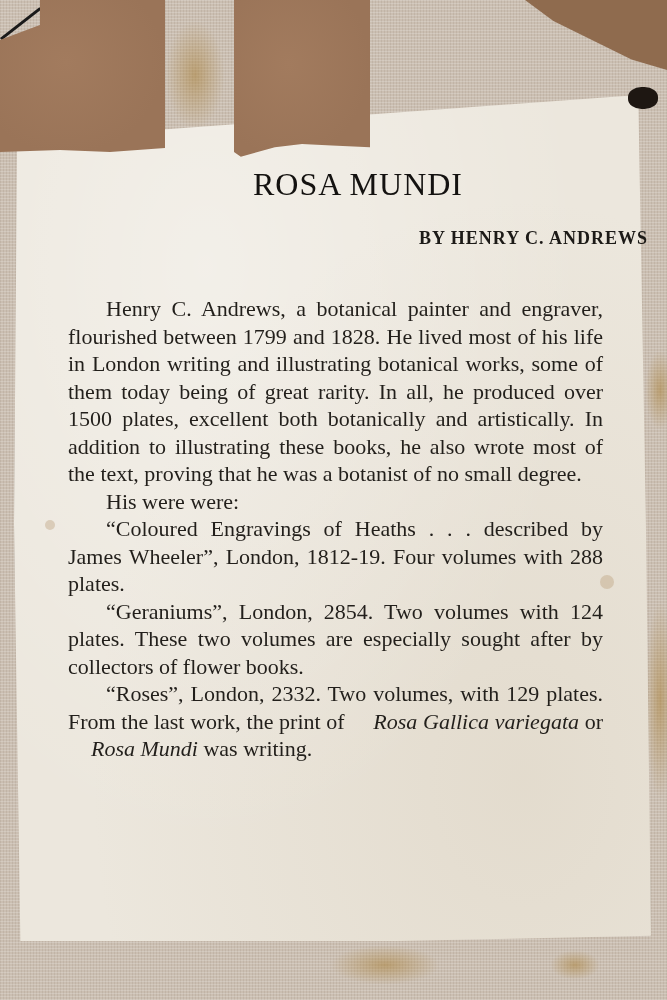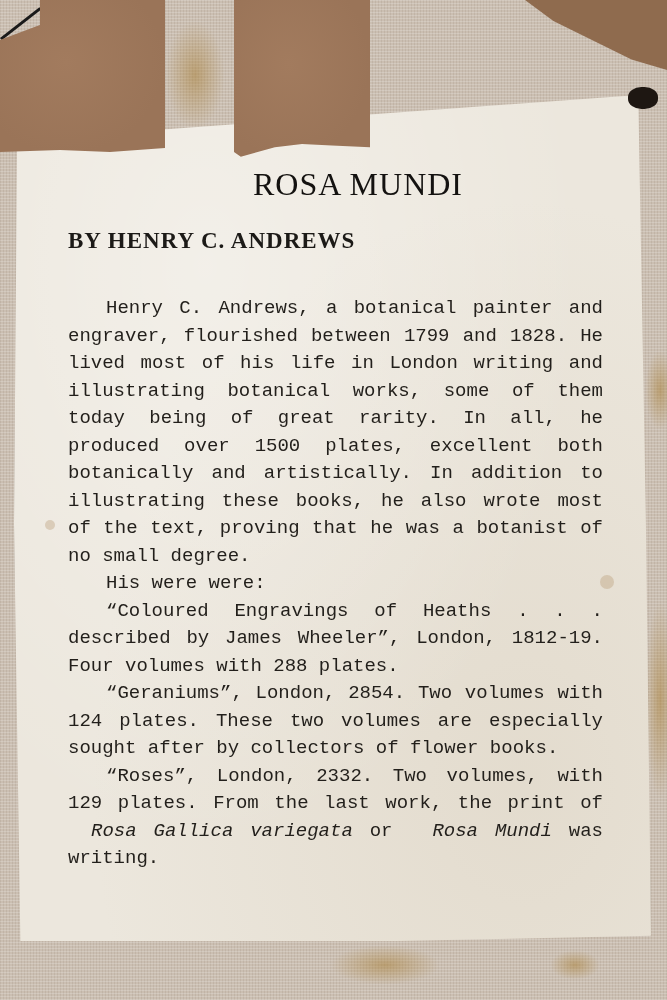--- a/index.html
+++ b/index.html
@@ -38,26 +38,26 @@
     .wire { position:absolute; left:0; top:0; width:50px; height:3px; background:#1a1a1a;
       transform-origin:0 0; transform: translate(0px, 38px) rotate(-38deg); }
     .doc {
       position:absolute; left:68px; top:0; width:540px; color:#1e1b18;
     }
     .title {
       position:absolute; left:0; top:166px; width:580px; text-align:center;
       font-size:32px; letter-spacing:1px; color:#141210;
     }
     .byline {
-      position:absolute; left:0; top:228px; width:580px; text-align:left;
-      font-size:23px; letter-spacing:1px; font-weight:bold; color:#1c1a17;
+      position:absolute; left:0; top:228px; width:580px; text-align:right;
+      font-size:18px; letter-spacing:1px; font-weight:bold; color:#1c1a17;
     }
     .body {
       position:absolute; left:0; top:295px; width:535px;
-      font-size:19px; line-height:27.5px; text-align:justify; color:#221f1b;font-family:Liberation Mono, monospace;
+      font-size:22px; line-height:27.5px; text-align:justify; color:#221f1b;
     }
     .body p { margin:0; text-indent:38px; }
     .body em { font-style:italic;margin-left:23px; }
     .spot { position:absolute; border-radius:50%; background:rgba(180,150,110,0.35); }
   </style>
 </head>
 <body>
 
 <div>
   <div class="backing-stain" style="left:330px;top:945px;width:110px;height:40px;"></div>

